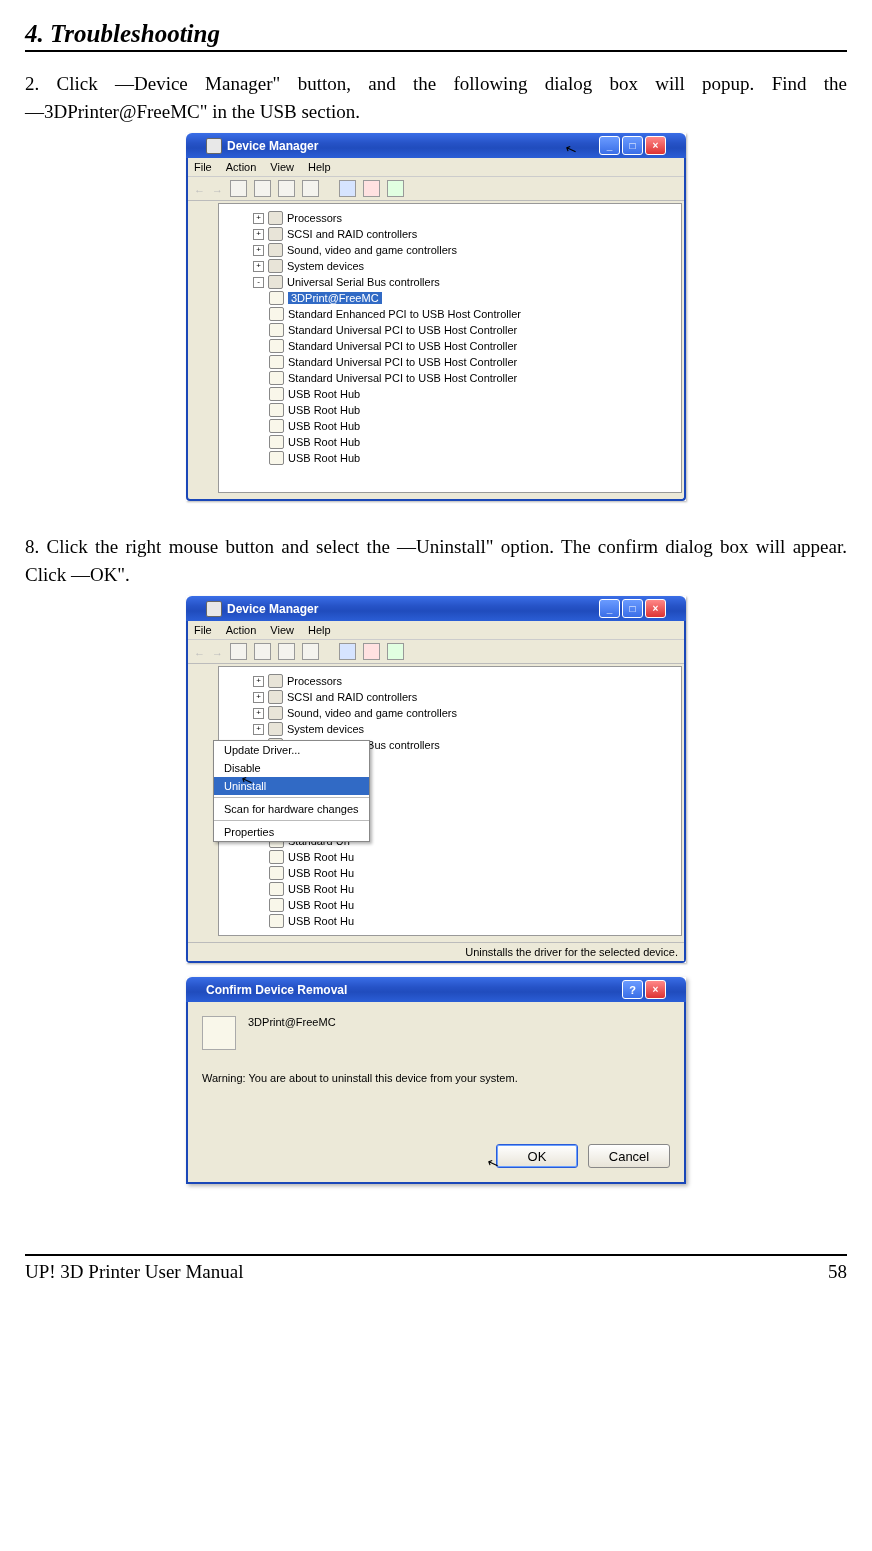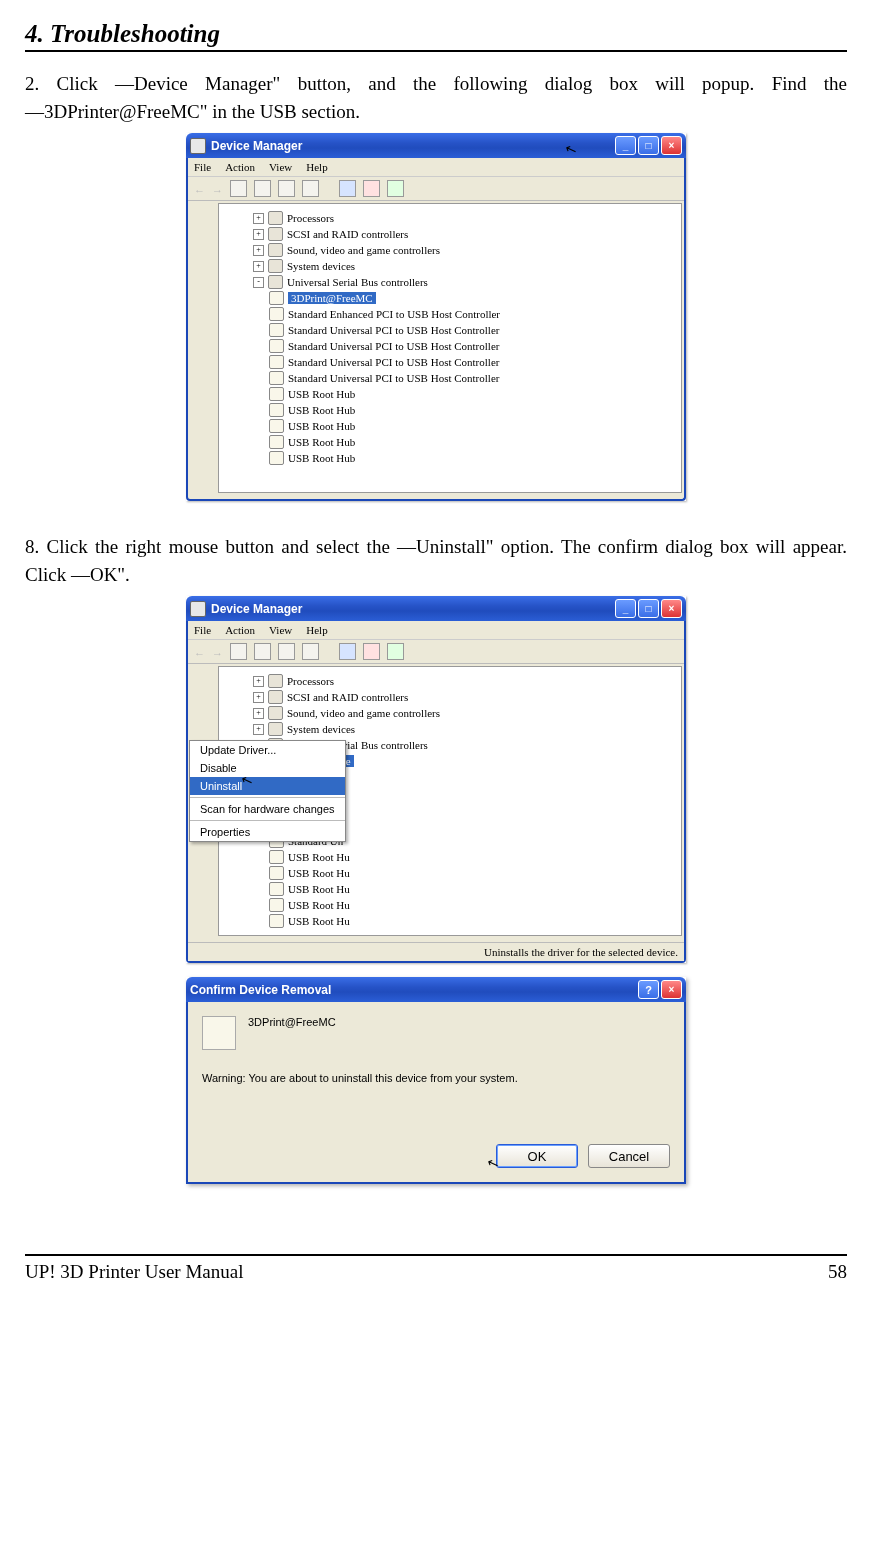--- a/index.html
+++ b/index.html
@@ -44,21 +44,21 @@
     font-size: 11px;
     color: #000;
     box-shadow: 1px 1px 2px rgba(0,0,0,.3);
   }
   .titlebar {
     background: linear-gradient(to bottom, #3a6ee7, #2653c7 40%, #204cbd 60%, #2b5ed6);
     color: #fff;
     font-weight: bold;
     display: flex;
     align-items: center;
-    padding: 3px 4px;
+    padding: 3px 20px;
     border-radius: 6px 6px 0 0;
     font-size: 12px;
   }
   .titlebar .icon { width: 14px; height: 14px; background:#e8e8e8; margin-right:5px; border:1px solid #666; border-radius:2px;}
   .titlebar .sp { flex:1; }
   .winbtn {
     width: 19px; height: 17px; margin-left: 2px;
     border: 1px solid #fff; border-radius: 3px;
     display:flex;align-items:center;justify-content:center;
     font-size:10px;font-weight:bold;
@@ -94,21 +94,21 @@
   .node { display:flex; align-items:center; gap:4px; padding:1px 0 1px 0; }
   .exp {
     width:9px;height:9px;border:1px solid #888;display:inline-flex;align-items:center;justify-content:center;
     font-size:8px;line-height:8px;background:#fff;
   }
   .treeicon{width:13px;height:12px;background:#e8e4d8;border:1px solid #888;border-radius:2px;}
   .usbicon{width:13px;height:12px;background:#f9f7ea;border:1px solid #888;border-radius:2px;}
   .sel { background:#316ac5;color:#fff;padding:0 3px;}
   .child { padding-left: 28px;}
   .child2 { padding-left: 44px;}
-  .win-outer{border:2px solid #1a47b8;border-top:none;border-radius:0 0 4px 4px;background:#ece9d8;font-family:Liberation Serif, serif;}
+  .win-outer{border:2px solid #1a47b8;border-top:none;border-radius:0 0 4px 4px;background:#ece9d8;}
 
   
   .ctxmenu{
     position:absolute;
     background:#fff;border:1px solid #888;
     box-shadow:2px 2px 3px rgba(0,0,0,.3);
     width: 155px;
     font-family: Tahoma, Arial, sans-serif;
     font-size: 11px;
   }
@@ -358,21 +358,21 @@
               <span>USB Root Hu</span>
             </div>
         <div class="node child2">
               <span class="usbicon"></span>
               <span>USB Root Hu</span>
             </div>
       </div>
       <div class="statusbar">Uninstalls the driver for the selected device.</div>
     </div>
 
-    <div class="ctxmenu" style="top:144px;left:164px;">
+    <div class="ctxmenu" style="top:144px;left:188px;">
       <div class="ctxitem">Update Driver...</div>
       <div class="ctxitem">Disable</div>
       <div class="ctxitem sel">Uninstall</div>
       <div class="ctxsep"></div>
       <div class="ctxitem">Scan for hardware changes</div>
       <div class="ctxsep"></div>
       <div class="ctxitem">Properties</div>
     </div>
     <span class="cursor" style="top:176px;left:216px;">↖</span>
   </div>

